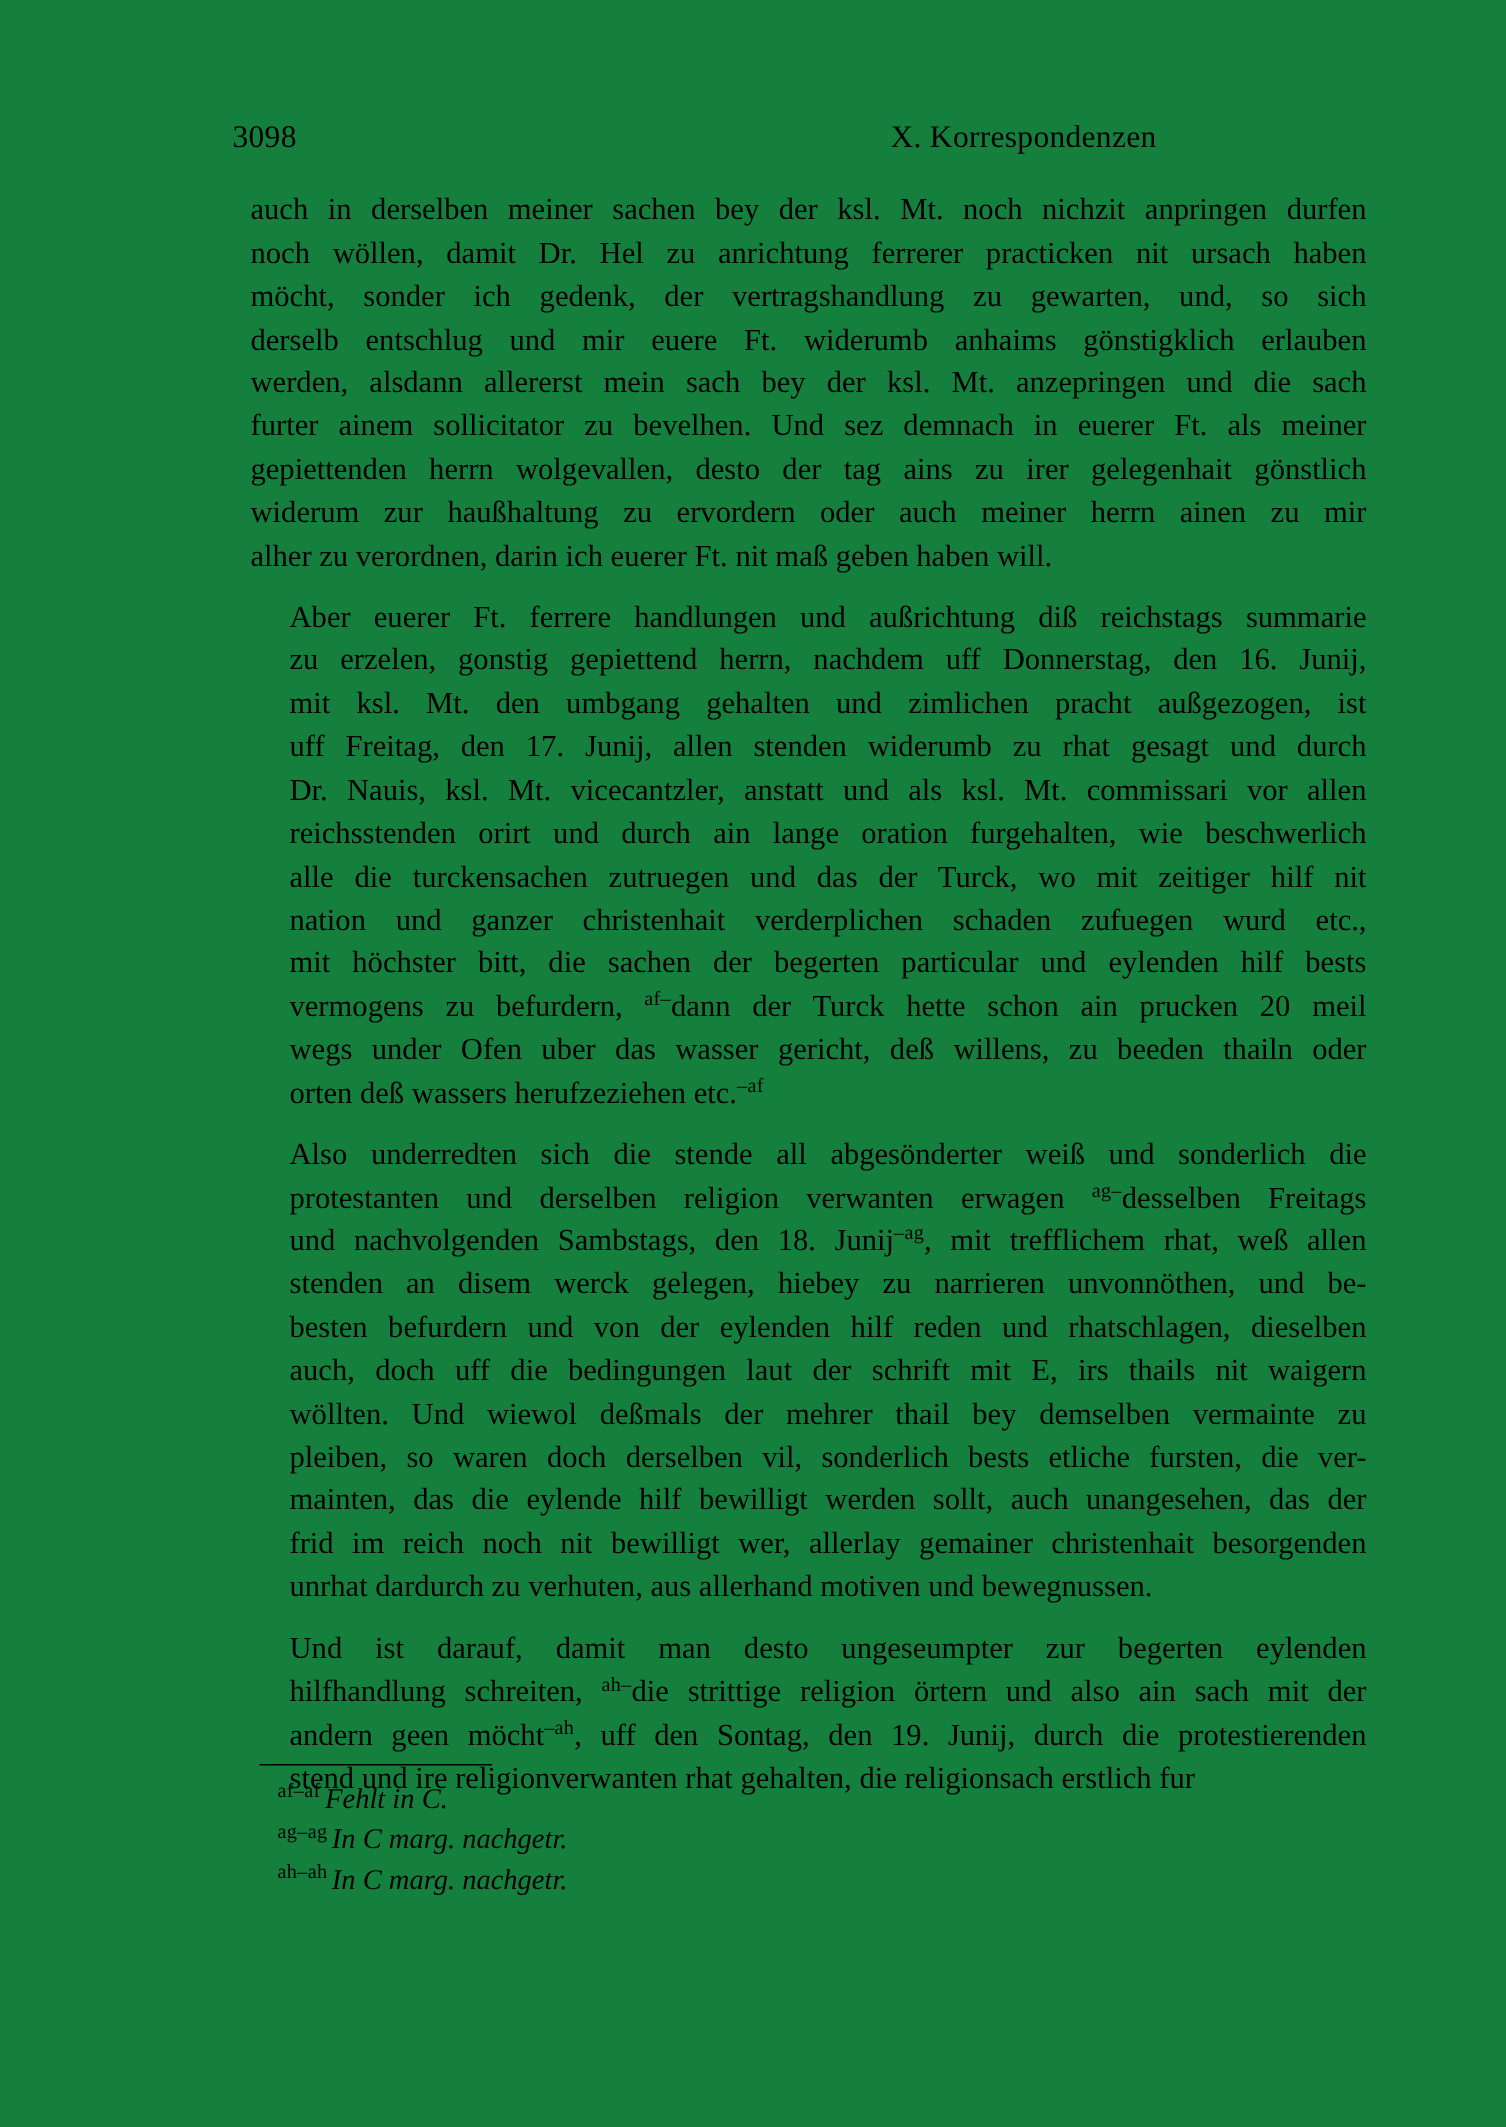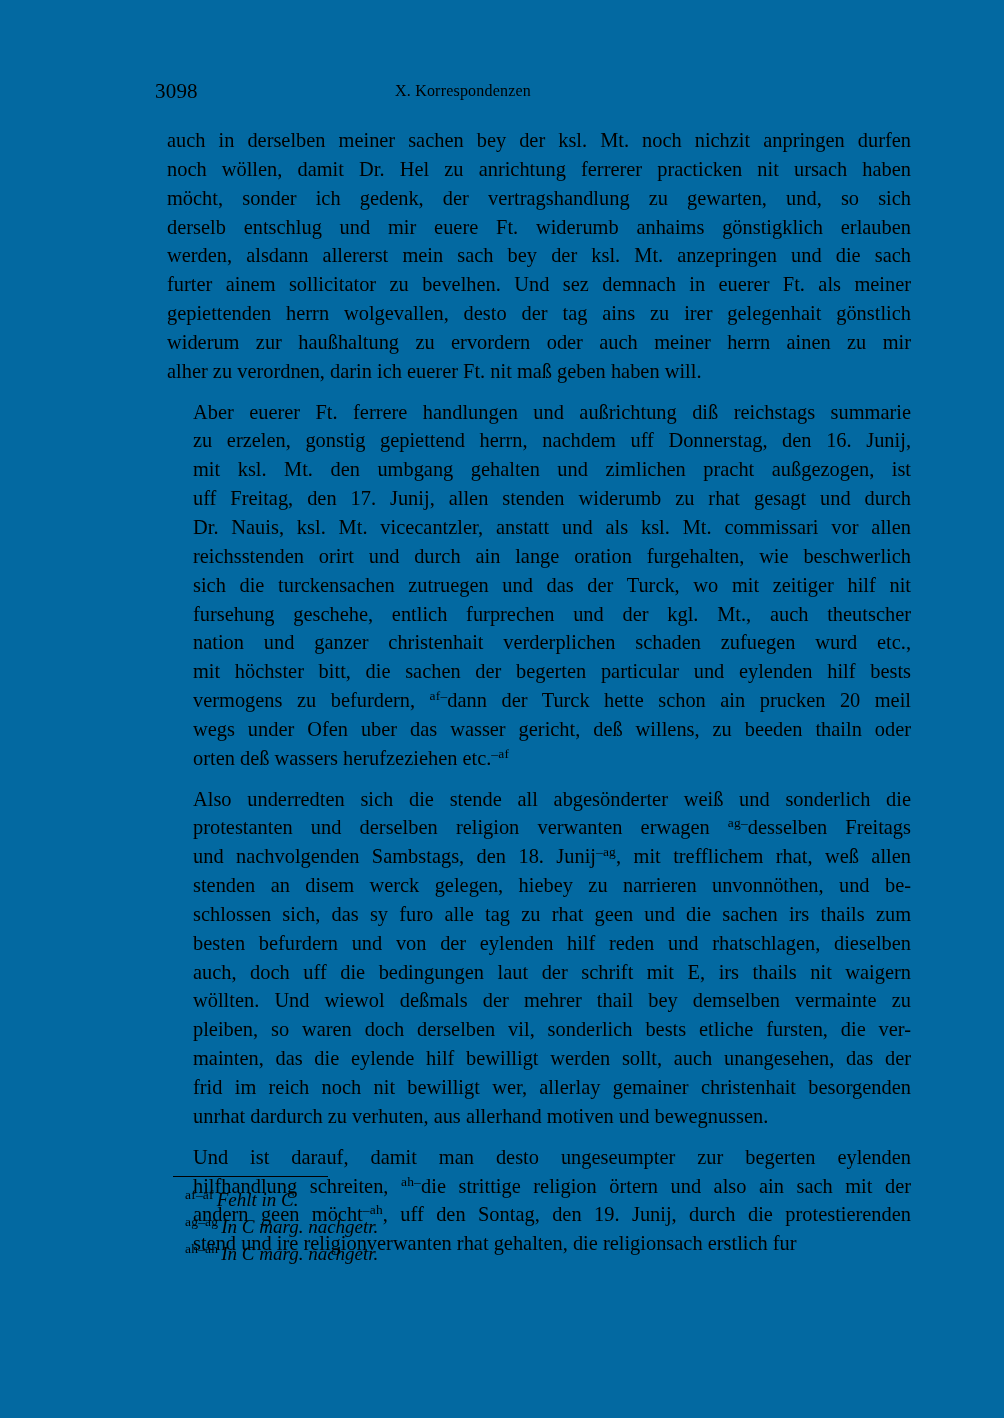--- a/index.html
+++ b/index.html
@@ -9,21 +9,21 @@
     background: #ffffff;
   }
   body {
     font-family: "Liberation Serif", "DejaVu Serif", serif;
     color: #000000;
   }
   .page {
     position: relative;
     width: 1004px;
     height: 1418px;
-    background: #0369a1;
+    background: #15803d;
     box-sizing: border-box;
     overflow: hidden;
   }
   .content {
     position: absolute;
     left: 155px;
     top: 74px;
     width: 768px;
   }
   
@@ -38,22 +38,22 @@
     position: absolute;
     left: 0;
     top: 0;
     font-size: 21px;
   }
   .runhead .title {
     position: absolute;
     left: 0;
     right: 0;
     top: 0;
-    text-align: center;
-    font-size: 16px;
+    text-align: right;
+    font-size: 21px;
     padding-right: 152px;
   }
   
   .body-text {
     margin-top: 18px;
   }
   p.para {
     margin: 12px;
     font-size: 20.4px;
     line-height: 28.85px;
@@ -136,34 +136,32 @@
           <span class="jline">widerum zur haußhaltung zu ervordern oder auch meiner herrn ainen zu mir</span>
           <span class="jline natural">alher zu verordnen, darin ich euerer Ft. nit maß geben haben will.</span>
         </p>
       <p class="para indent" id="p2">
           <span class="jline" style="text-indent: 26px;">Aber euerer Ft. ferrere handlungen und außrichtung diß reichstags summarie</span>
           <span class="jline">zu erzelen, gonstig gepiettend herrn, nachdem uff Donnerstag, den 16. Junij,</span>
           <span class="jline">mit ksl. Mt. den umbgang gehalten und zimlichen pracht außgezogen, ist</span>
           <span class="jline">uff Freitag, den 17. Junij, allen stenden widerumb zu rhat gesagt und durch</span>
           <span class="jline">Dr. Nauis, ksl. Mt. vicecantzler, anstatt und als ksl. Mt. commissari vor allen</span>
           <span class="jline">reichsstenden orirt und durch ain lange oration furgehalten, wie beschwerlich</span>
-          <span class="jline">sich die turckensachen zutruegen und das der Turck, wo mit zeitiger hilf nit</span>
-          <span class="jline">fursehung geschehe, entlich furprechen und der kgl. Mt., auch theutscher</span>
+          <span class="jline">alle die turckensachen zutruegen und das der Turck, wo mit zeitiger hilf nit</span>
           <span class="jline">nation und ganzer christenhait verderplichen schaden zufuegen wurd etc.,</span>
           <span class="jline">mit höchster bitt, die sachen der begerten particular und eylenden hilf bests</span>
           <span class="jline">vermogens zu befurdern, <sup class="sig">af–</sup>dann der Turck hette schon ain prucken 20 meil</span>
           <span class="jline">wegs under Ofen uber das wasser gericht, deß willens, zu beeden thailn oder</span>
           <span class="jline natural">orten deß wassers herufzeziehen etc.<sup class="sig">–af</sup></span>
         </p>
       <p class="para indent" id="p3">
           <span class="jline" style="text-indent: 26px;">Also underredten sich die stende all abgesönderter weiß und sonderlich die</span>
           <span class="jline">protestanten und derselben religion verwanten erwagen <sup class="sig">ag–</sup>desselben Freitags</span>
           <span class="jline">und nachvolgenden Sambstags, den 18. Junij<sup class="sig">–ag</sup>, mit trefflichem rhat, weß allen</span>
           <span class="jline">stenden an disem werck gelegen, hiebey zu narrieren unvonnöthen, und be-</span>
-          <span class="jline">schlossen sich, das sy furo alle tag zu rhat geen und die sachen irs thails zum</span>
           <span class="jline">besten befurdern und von der eylenden hilf reden und rhatschlagen, dieselben</span>
           <span class="jline">auch, doch uff die bedingungen laut der schrift mit E, irs thails nit waigern</span>
           <span class="jline">wöllten. Und wiewol deßmals der mehrer thail bey demselben vermainte zu</span>
           <span class="jline">pleiben, so waren doch derselben vil, sonderlich bests etliche fursten, die ver-</span>
           <span class="jline">mainten, das die eylende hilf bewilligt werden sollt, auch unangesehen, das der</span>
           <span class="jline">frid im reich noch nit bewilligt wer, allerlay gemainer christenhait besorgenden</span>
           <span class="jline natural">unrhat dardurch zu verhuten, aus allerhand motiven und bewegnussen.</span>
         </p>
       <p class="para indent" id="p4">
           <span class="jline" style="text-indent: 26px;">Und ist darauf, damit man desto ungeseumpter zur begerten eylenden</span>

